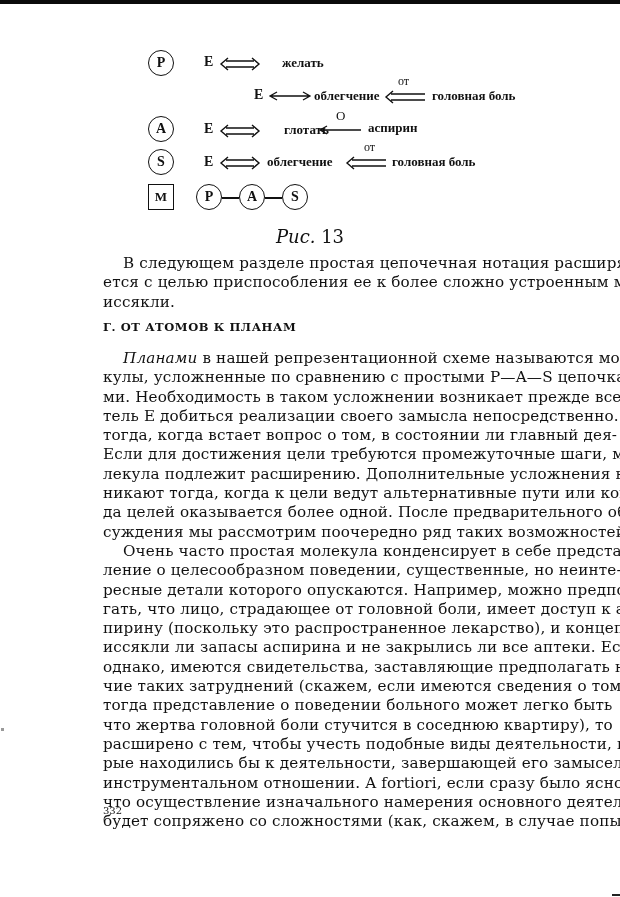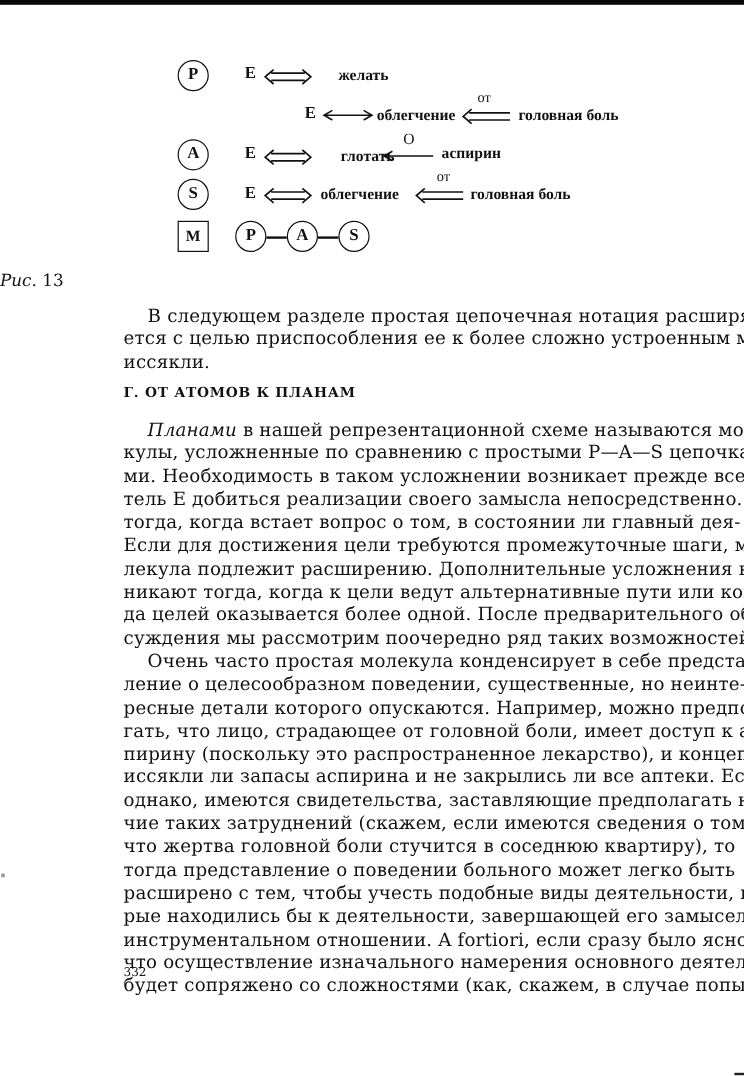--- a/index.html
+++ b/index.html
@@ -14,21 +14,21 @@
     position:absolute; width:26px; height:26px; border:1.6px solid #111; border-radius:50%;
     box-sizing:border-box; display:flex; align-items:center; justify-content:center;
     font-family:"Liberation Serif", serif; font-weight:bold; font-size:14px; background:#fff;
   }
   .sq {
     position:absolute; width:26px; height:26px; border:1.6px solid #111;
     box-sizing:border-box; display:flex; align-items:center; justify-content:center;
     font-family:"Liberation Serif", serif; font-weight:bold; font-size:13px;
   }
   .chainline { position:absolute; height:1.6px; background:#111; }
-  .caption { position:absolute; left:0; width:620px; top:226px; text-align:left; font-size:14px; }
+  .caption { position:absolute; left:0; width:620px; top:226px; text-align:center; font-size:18px; }
   .caption i { font-style:italic; }
   .para {
     position:absolute; left:103px; width:508px; font-size:15.2px; line-height:19.3px;
     text-align:justify; letter-spacing:0.15px;
   }
   .para .ln { display:block; text-align:justify; text-align-last:justify; height:19.3px; white-space:nowrap; overflow:visible; }
   .para .ln.last { text-align-last:left; }
   .para .ln.ind { padding-left:20px; }
   .heading { position:absolute; left:103px; top:320px; font-size:11.5px; font-weight:bold; letter-spacing:0.6px; }
   .pagenum { position:absolute; left:103px; top:805px; font-size:10px; }
@@ -134,22 +134,22 @@
 
 <div class="para" style="top:542px;">
   <span class="ln ind">Очень часто простая молекула конденсирует в себе представ-</span>
   <span class="ln">ление о целесообразном поведении, существенные, но неинте-</span>
   <span class="ln">ресные детали которого опускаются. Например, можно предпола-</span>
   <span class="ln">гать, что лицо, страдающее от головной боли, имеет доступ к ас-</span>
   <span class="ln">пирину (поскольку это распространенное лекарство), и концеп-</span>
   <span class="ln">иссякли ли запасы аспирина и не закрылись ли все аптеки. Если,</span>
   <span class="ln">однако, имеются свидетельства, заставляющие предполагать нали-</span>
   <span class="ln">чие таких затруднений (скажем, если имеются сведения о том,</span>
+  <span class="ln">тогда представление о поведении больного может легко быть</span>
   <span class="ln">что жертва головной боли стучится в соседнюю квартиру), то</span>
-  <span class="ln">тогда представление о поведении больного может легко быть</span>
   <span class="ln">расширено с тем, чтобы учесть подобные виды деятельности, кото-</span>
   <span class="ln">рые находились бы к деятельности, завершающей его замысел, в</span>
   <span class="ln">инструментальном отношении. A fortiori, если сразу было ясно,</span>
   <span class="ln">что осуществление изначального намерения основного деятеля</span>
   <span class="ln">будет сопряжено со сложностями (как, скажем, в случае попыток</span>
 </div>
 
 <div class="pagenum">332</div>
 
 <div class="mark" style="left:1px;top:728px;width:3px;height:3px;"></div>

